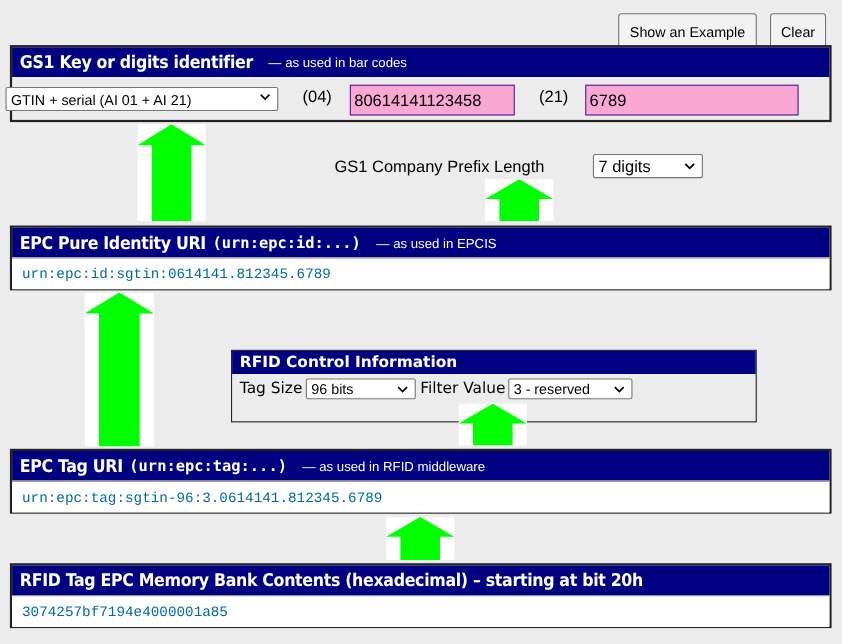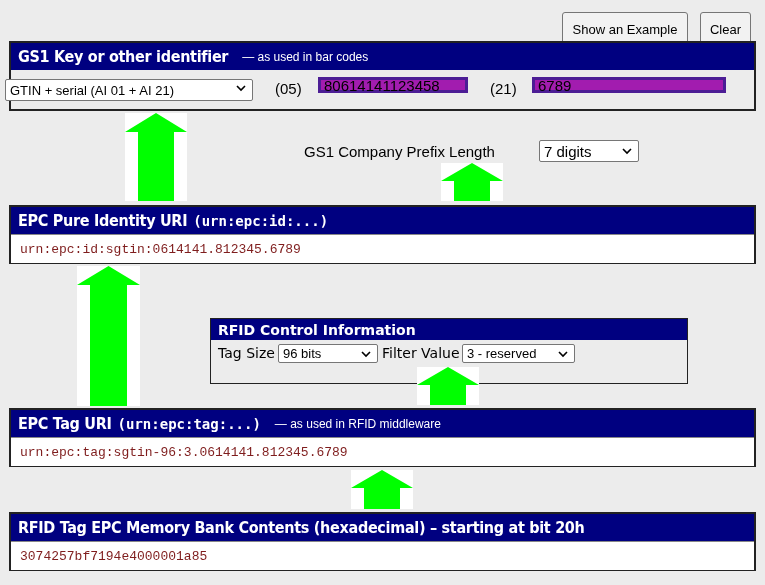--- a/index.html
+++ b/index.html
@@ -8,50 +8,50 @@
   .btn { position:absolute; height:22px; background:#f2f2f2; border:1px solid #767676; border-radius:3px;
          font-family:"Liberation Sans", sans-serif; font-size:13px; color:#000; padding:16px 8px; box-sizing:border-box;
          display:flex; align-items:center; justify-content:center; cursor:pointer; }
   .panel { position:absolute; border:2px solid #222; box-sizing:border-box; background:#fff; }
   .panel-head { background:#000080; color:#fff; height:27px; display:flex; align-items:center; padding-left:7px;
                 font-size:16px; white-space:nowrap; box-sizing:border-box; }
   .panel-head .title { font-weight:bold; font-family:"DejaVu Sans Condensed","DejaVu Sans", sans-serif; letter-spacing:-0.3px; }
   .panel-head .mono { font-family:"DejaVu Sans Mono", monospace; font-weight:bold; font-size:14px; }
   .panel-head .sub { font-weight:normal; margin-left:14px; font-family:"Liberation Sans", sans-serif; font-size:12px; }
   .panel-body { height:29px; display:flex; align-items:center; padding-left:9px; background:#fff;
-                font-family:"Liberation Mono", monospace; font-size:13px; color:#7f1d1d; box-sizing:border-box; border-top:1px solid #888; }
+                font-family:"Liberation Mono", monospace; font-size:13px; color:#0369a1; box-sizing:border-box; border-top:1px solid #888; }
   .sel { position:absolute; height:22px; border:1px solid #767676; background:#fff; border-radius:2px;
          font-family:"Liberation Sans", sans-serif; font-size:13px; box-sizing:border-box; display:flex; align-items:center;
          padding-left:4px; cursor:pointer; }
   .sel .chev { position:absolute; right:6px; top:3px; width:10px; height:10px; }
-  .inp { position:absolute; height:16px; border:3px solid #4c1d95; background:#a21caf; box-sizing:border-box;
+  .inp { position:absolute; height:28px; border:1px solid #4c1d95; background:#f9a8d4; box-sizing:border-box;
          font-family:"Liberation Sans", sans-serif; font-size:15px; padding-left:3px; display:flex; align-items:center; }
   .label { position:absolute; font-family:"Liberation Sans", sans-serif; font-size:15px; white-space:nowrap; }
   .arrow { position:absolute; background:#fff; }
   .arrow svg { display:block; width:100%; height:100%; }
 </style>
 </head>
 <body>
 
 <div class="btn" style="left:562px;top:12px;width:126px;">Show an Example</div>
 <div class="btn" style="left:700px;top:12px;width:51px;">Clear</div>
 
 <div class="panel" style="left:9px;top:41px;width:747px;height:70px;background:#ececec;">
   <div class="panel-head">
-    <span class="title">GS1 Key or other identifier</span>
+    <span class="title">GS1 Key or digits identifier</span>
     <span class="sub">— as used in bar codes</span>
   </div>
 </div>
 <div class="sel" style="left:5px;top:79px;width:248px;align-items:center;">
   <span>GTIN + serial (AI 01 + AI 21)</span>
   <svg class="chev" viewBox="0 0 10 10">
       <path d="M1 3 L5 7 L9 3" fill="none" stroke="#000" stroke-width="1.6"></path>
     </svg>
 </div>
-<div class="label" style="left:275px;top:80px;">(05)</div>
+<div class="label" style="left:275px;top:80px;">(04)</div>
 <div class="inp" style="left:318px;top:77px;width:150px;">80614141123458</div>
 <div class="label" style="left:490px;top:80px;">(21)</div>
 <div class="inp" style="left:532px;top:77px;width:194px;">6789</div>
 
 <div class="arrow" style="left:125px;top:113px;width:62px;height:88px;">
   <svg viewBox="0 0 62 88" preserveAspectRatio="none">
       <polygon points="31,0 62,19 49,19 49,88 13,88 13,19 0,19" fill="#00ff00"></polygon>
     </svg>
 </div>
 
@@ -65,20 +65,21 @@
 <div class="arrow" style="left:441px;top:163px;width:62px;height:38px;">
   <svg viewBox="0 0 62 38" preserveAspectRatio="none">
       <polygon points="31,0 62,18 49,18 49,38 13,38 13,18 0,18" fill="#00ff00"></polygon>
     </svg>
 </div>
 
 <div class="panel" style="left:9px;top:205px;width:747px;height:59px;">
   <div class="panel-head">
     <span class="title">EPC Pure Identity URI</span>
     <span class="mono" style="margin-left:6px;">(urn:epc:id:...)</span>
+    <span class="sub">— as used in EPCIS</span>
   </div>
   <div class="panel-body">urn:epc:id:sgtin:0614141.812345.6789</div>
 </div>
 
 <div class="arrow" style="left:77px;top:266px;width:63px;height:140px;">
   <svg viewBox="0 0 63 140" preserveAspectRatio="none">
       <polygon points="31.5,0 63,19 50,19 50,140 13,140 13,19 0,19" fill="#00ff00"></polygon>
     </svg>
 </div>
 

